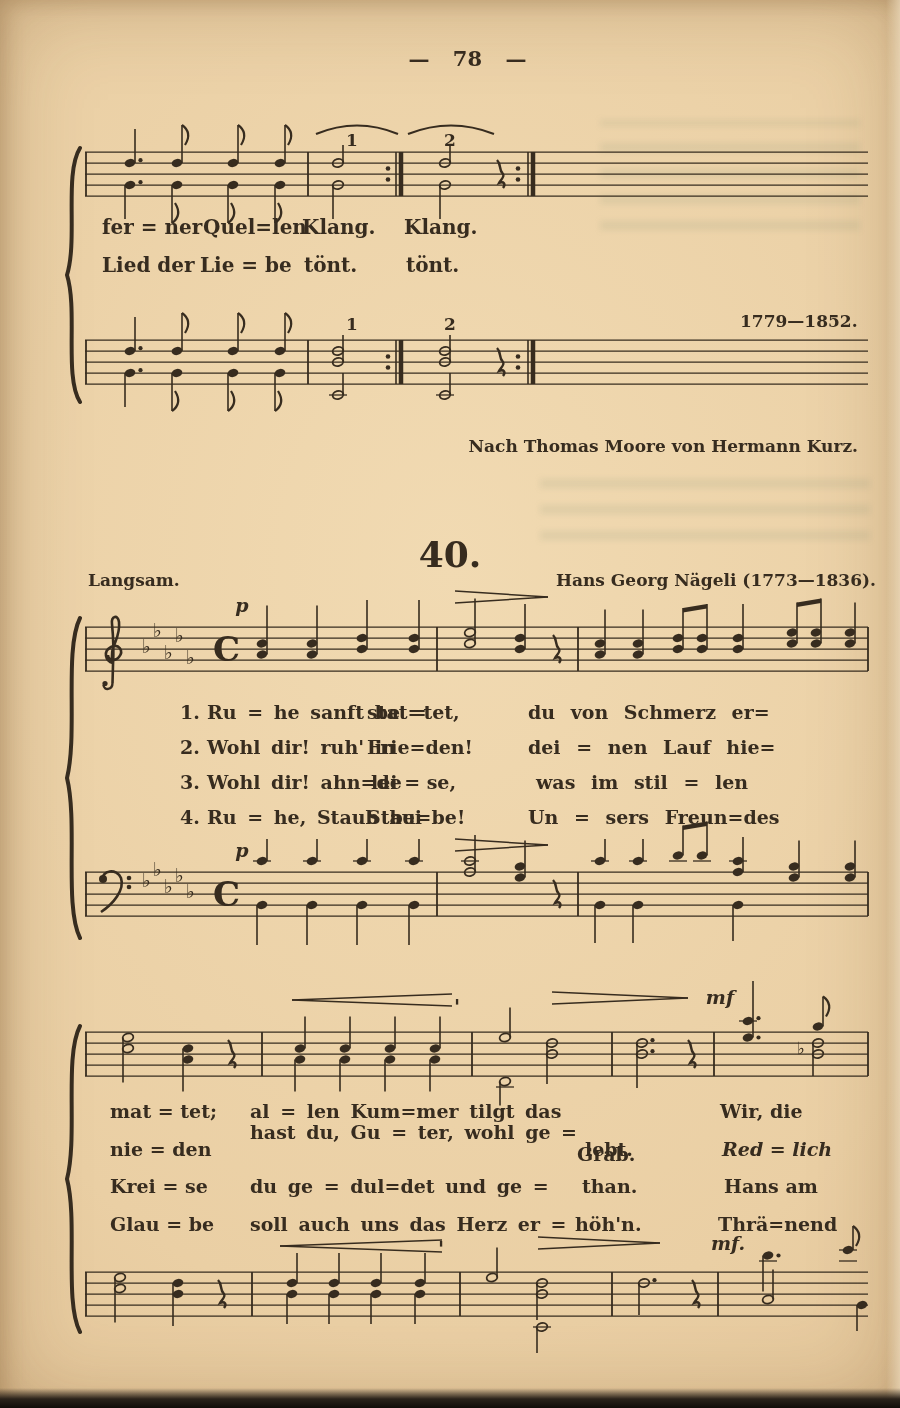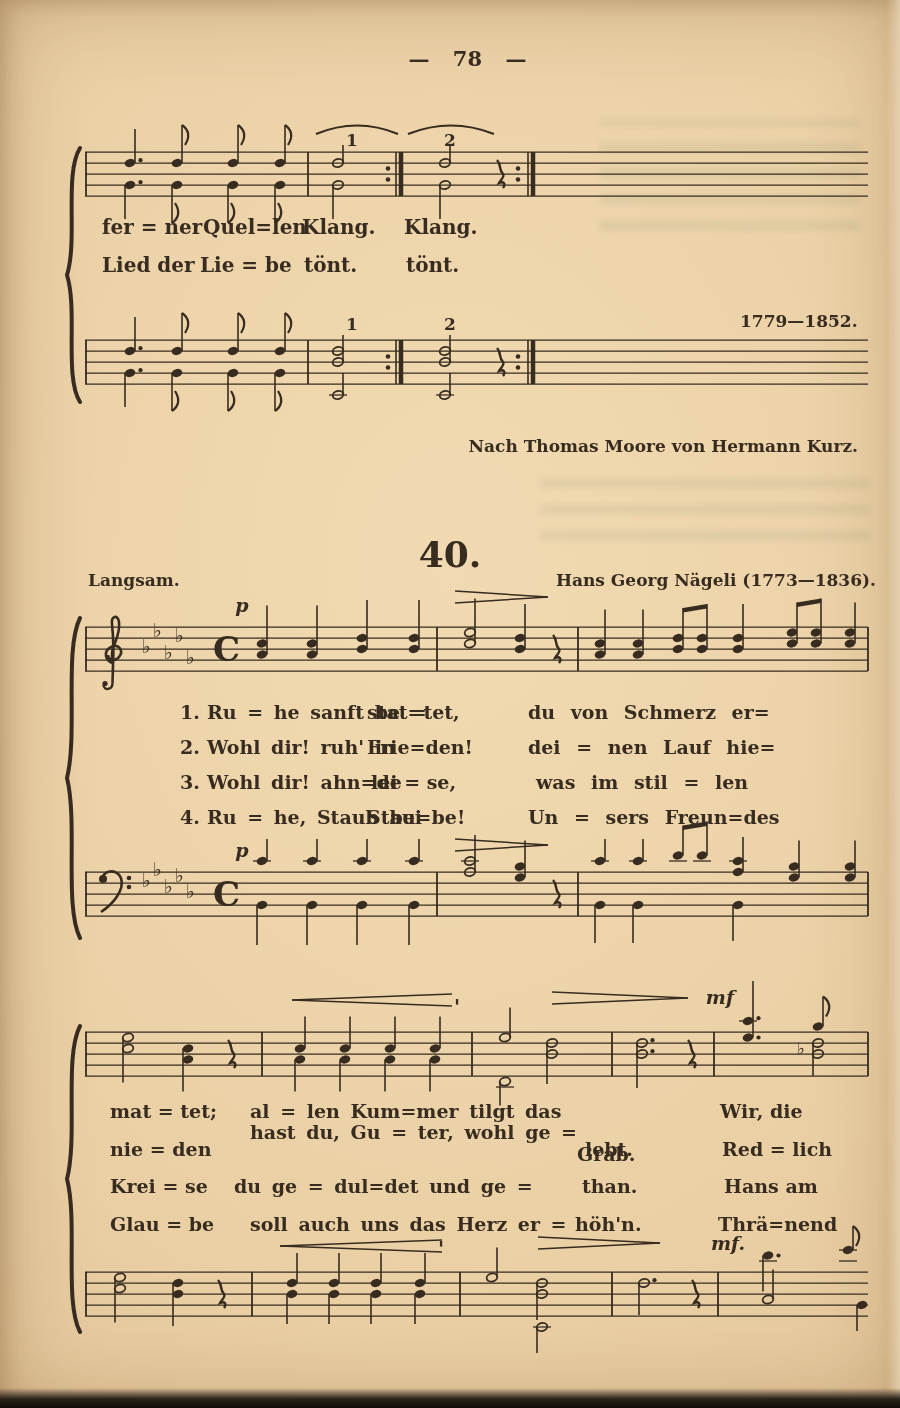--- a/index.html
+++ b/index.html
@@ -682,24 +682,24 @@
 
   <div>
     <span class="vcol" style="left:110px;top:1100px;">mat = tet;</span>
     <span class="vcol med" style="left:250px;top:1100px;">al = len Kum=mer tilgt das</span>
     <span class="vcol" style="left:577px;top:1143px;">Grab.</span>
     <span class="vcol" style="left:720px;top:1100px;">Wir, die</span>
 
     <span class="vcol" style="left:110px;top:1138px;">nie = den</span>
     <span class="vcol med" style="left:250px;top:1121px;">hast du, Gu = ter, wohl ge =</span>
     <span class="vcol" style="left:585px;top:1138px;">lebt.</span>
-    <span class="vcol" style="left:722px;top:1138px;">Red = lich</span>
+    <span class="vcol" style="left:722px;top:1138px;font-style:italic;">Red = lich</span>
 
     <span class="vcol" style="left:110px;top:1175px;">Krei = se</span>
-    <span class="vcol med" style="left:234px;top:1175px;text-align:right;">du ge = dul=det und ge =</span>
+    <span class="vcol med" style="left:250px;top:1175px;text-align:right;">du ge = dul=det und ge =</span>
     <span class="vcol" style="left:582px;top:1175px;">than.</span>
     <span class="vcol" style="left:724px;top:1175px;">Hans am</span>
 
     <span class="vcol" style="left:110px;top:1213px;">Glau = be</span>
     <span class="vcol med" style="left:250px;top:1213px;">soll auch uns das Herz er =</span>
     <span class="vcol" style="left:575px;top:1213px;">höh'n.</span>
     <span class="vcol" style="left:718px;top:1213px;">Thrä=nend</span>
   </div>
 
   <div class="right-light"></div>

